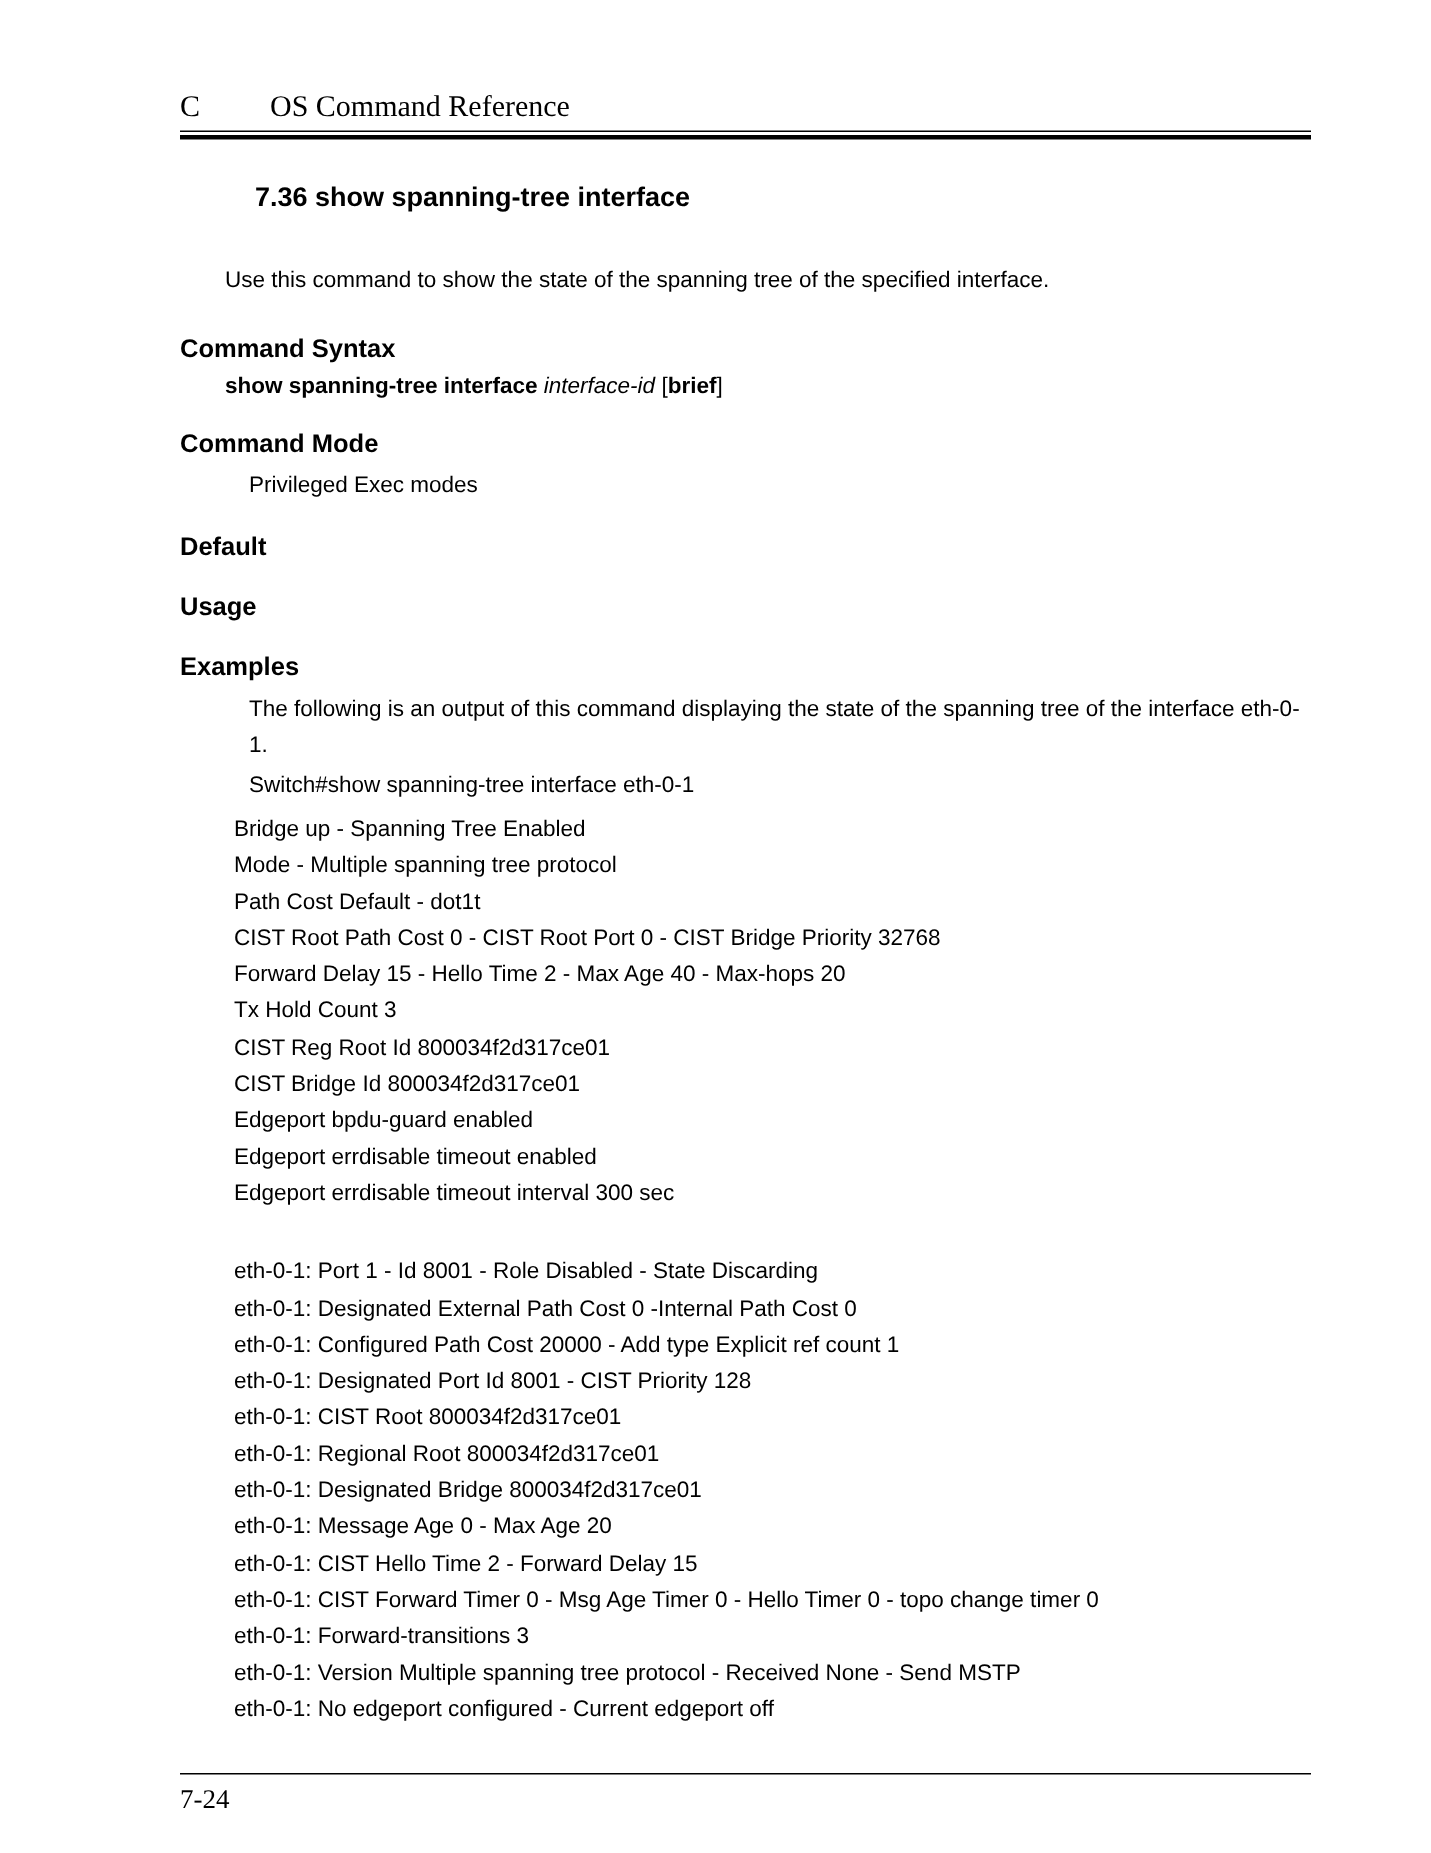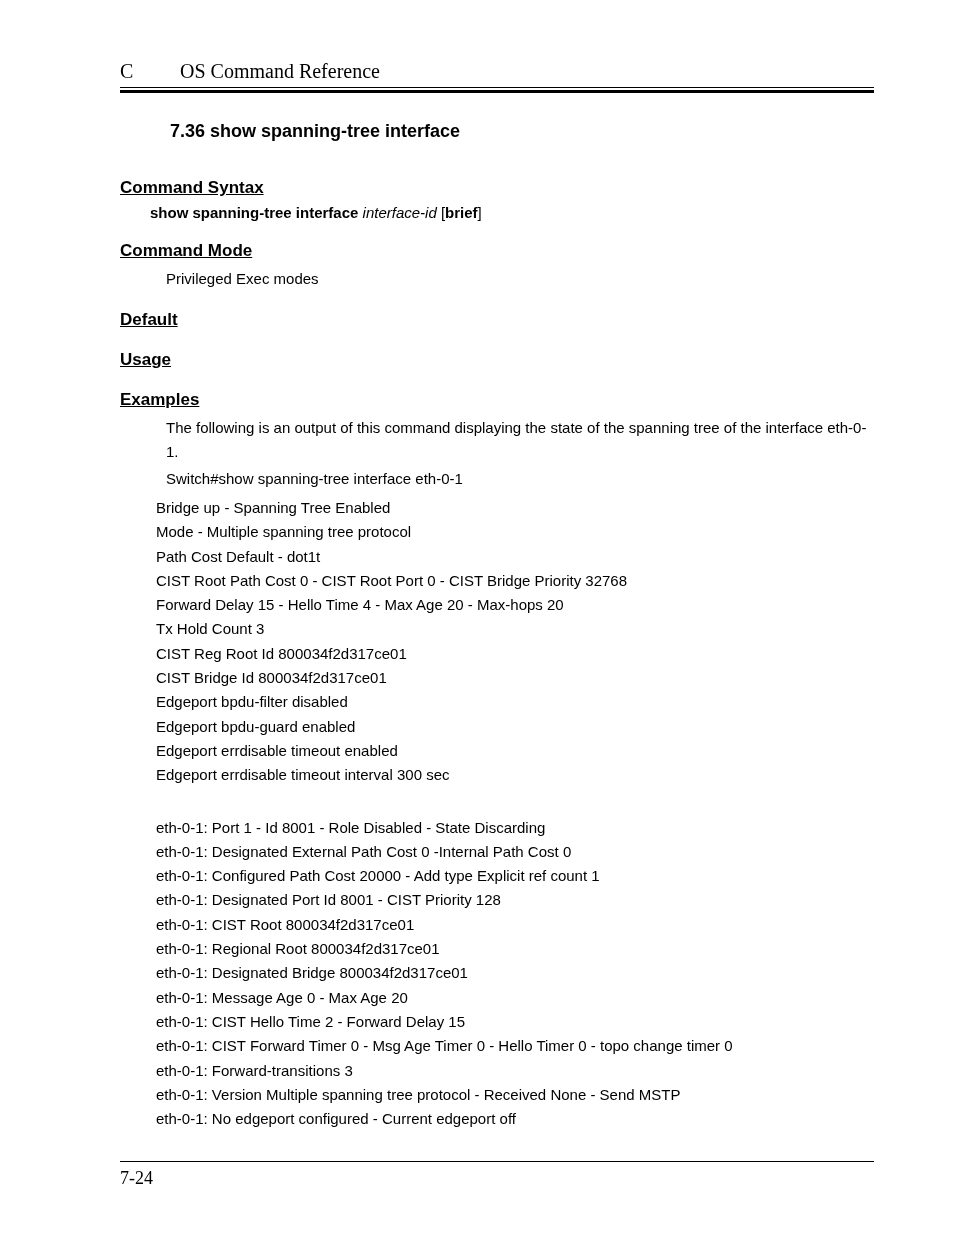--- a/index.html
+++ b/index.html
@@ -41,21 +41,20 @@
     margin: 0 0 36px 50px;
   }
   .intro {
     margin: 0 0 28px 30px;
     font-size: 15px;
   }
   h2.section {
     font-size: 17px;
     font-weight: bold;
     margin: 20px 0 6px 0;
-    text-decoration: underline;
   }
   .body-text {
     margin: 0 0 4px 46px;
     font-size: 15px;
     line-height: 1.55;
   }
   .syntax-line {
     margin: 0 0 0 30px;
     font-size: 15px;
   }
@@ -89,20 +88,21 @@
 
   <div class="running-head">
     <span class="letter">C</span>
     <span>OS Command Reference</span>
   </div>
   <hr class="rule-thin">
   <hr class="rule-thick">
 
   <h1 class="title">7.36 show spanning-tree interface</h1>
 
+  <p class="intro">Use this command to show the state of the spanning tree of the specified interface.</p>
 
   <h2 class="section">Command Syntax</h2>
   <p class="syntax-line">
     <span class="cmd">show spanning-tree interface</span>
     <span> </span><span class="arg">interface-id</span><span> [</span><span class="opt">brief</span><span>]</span>
   </p>
 
   <h2 class="section">Command Mode</h2>
   <p class="body-text">Privileged Exec modes</p>
 
@@ -112,25 +112,24 @@
 
   <h2 class="section">Examples</h2>
   <p class="body-text">The following is an output of this command displaying the state of the spanning tree of the interface eth-0-1.</p>
   <p class="body-text" style="margin-top:2px;">Switch#show spanning-tree interface eth-0-1</p>
 
   <div class="output-block" id="out1">
       <span class="indent">Bridge up - Spanning Tree Enabled</span>
       <span class="indent">Mode - Multiple spanning tree protocol</span>
       <span class="indent">Path Cost Default - dot1t</span>
       <span class="indent">CIST Root Path Cost 0 - CIST Root Port 0 -   CIST Bridge Priority 32768</span>
-      <span class="indent">Forward Delay 15 - Hello Time 4 - Max Age 20 - Max-hops 20</span>
+      <span class="indent">Forward Delay 15 - Hello Time 2 - Max Age 40 - Max-hops 20</span>
       <span class="indent">Tx Hold Count 3</span>
       <span class="indent">CIST Reg Root Id 800034f2d317ce01</span>
       <span class="indent">CIST Bridge Id 800034f2d317ce01</span>
-      <span class="indent">Edgeport bpdu-filter disabled</span>
       <span class="indent">Edgeport bpdu-guard enabled</span>
       <span class="indent">Edgeport errdisable timeout enabled</span>
       <span class="indent">Edgeport errdisable timeout interval 300 sec</span>
     </div>
   <div class="blank-line"></div>
   <div class="output-block" id="out2">
       <span class="indent">eth-0-1: Port 1 - Id 8001 - Role Disabled - State Discarding</span>
       <span class="indent">eth-0-1: Designated External Path Cost 0 -Internal Path Cost 0</span>
       <span class="indent">eth-0-1: Configured Path Cost 20000 - Add type Explicit ref count 1</span>
       <span class="indent">eth-0-1: Designated Port Id 8001 - CIST Priority 128</span>

